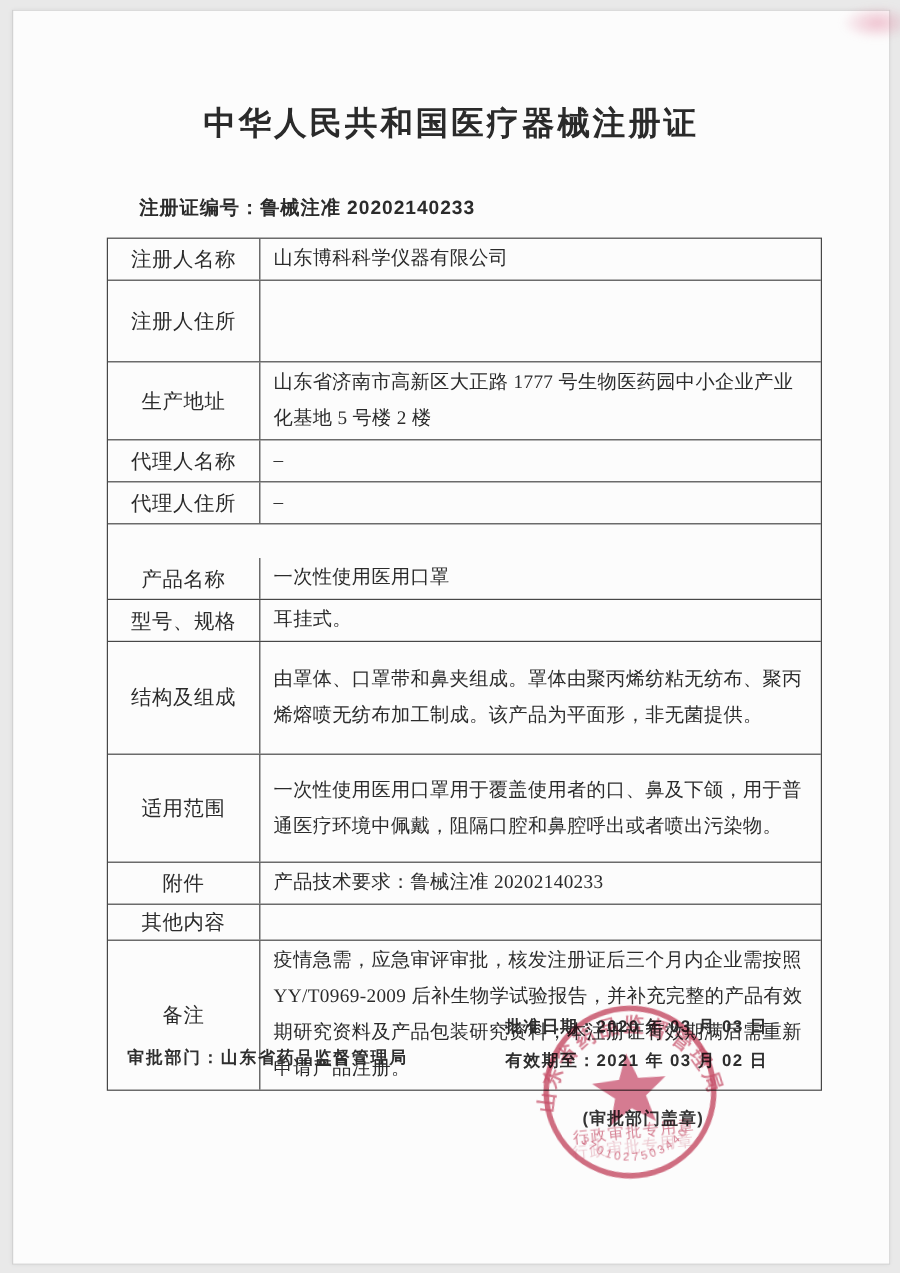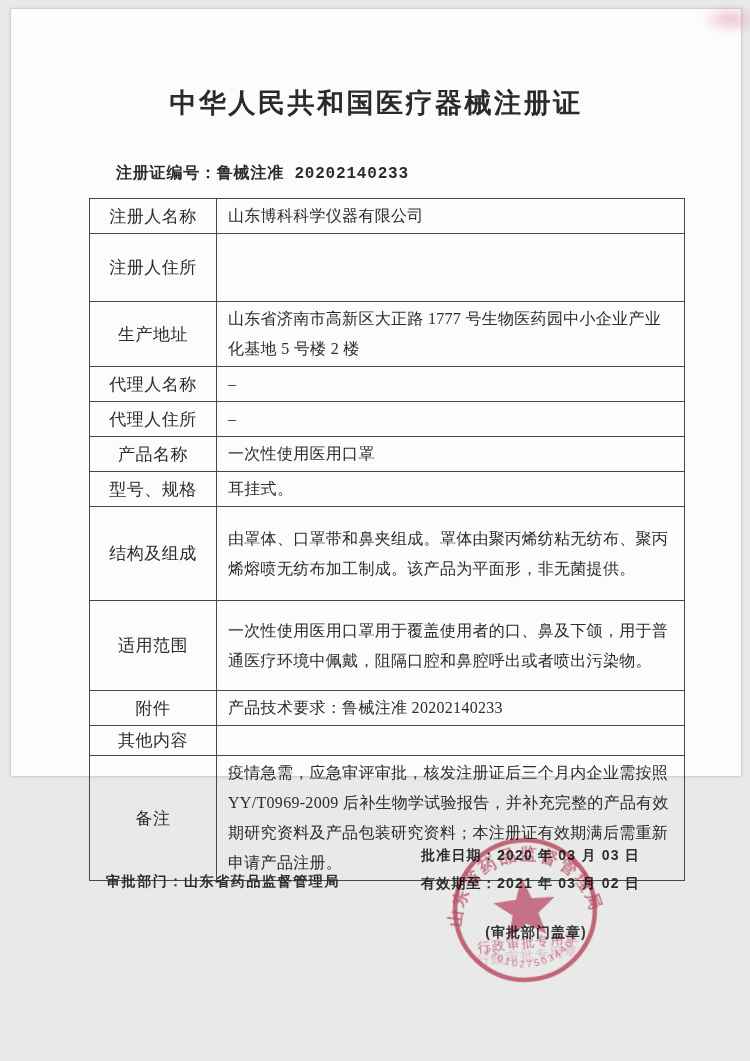--- a/index.html
+++ b/index.html
@@ -6,21 +6,21 @@
   html, body {
     width: 750px; height: 1061px;
     background: #e9e9e9;
     font-family: "Liberation Serif", "DejaVu Serif", serif;
     color: #262626;
     overflow: hidden;
   }
   .page {
     position: absolute;
     left: 10px; top: 8px;
-    width: 732px; height: 769px;
+    width: 732px; height: 1046px;
     background: #fcfcfc;
     border: 1px solid #d2d2d2;
     box-shadow: 0 0 4px rgba(0,0,0,0.08);
   }
   .smudge-top-right {
     position: absolute;
     left: 690px; top: -4px; width: 60px; height: 28px;
     background: radial-gradient(ellipse at center, rgba(222,120,150,0.45), rgba(222,120,150,0) 70%);
     filter: blur(3px);
     pointer-events: none;
@@ -30,21 +30,21 @@
     top: 76px; left: 0; width: 100%;
     text-align: center;
     font-size: 27px;
     font-weight: 700;
     letter-spacing: 2.5px;
     color: #2a2a2a;
   }
   .cert-no-line {
     position: absolute;
     top: 154px; left: 105px;
-    font-family: Liberation Mono, monospace;
+    font-family: Liberation Sans, sans-serif;
     font-size: 16px;
     font-weight: 700;
     letter-spacing: 0.8px;
     color: #2b2b2b;
   }
   .cert-table {
     position: absolute;
     left: 78px; top: 189px;
     width: 596px;
     border: 1.6px solid #474747;
@@ -76,21 +76,21 @@
     letter-spacing: 0.3px;
     color: #2b2b2b;
     padding: 2px 10px 2px 11px;
     word-break: break-all;
   }
   .trow:nth-child(1)  { min-height: 33px; }
   .trow:nth-child(2)  { min-height: 68px; }
   .trow:nth-child(3)  { min-height: 64px; }
   .trow:nth-child(4)  { min-height: 31px; }
   .trow:nth-child(5)  { min-height: 31px; }
-  .trow:nth-child(6)  { min-height: 32px; }
+  .trow:nth-child(6)  { min-height: 32px; margin-top: 28px; }
   .trow:nth-child(7)  { min-height: 32px; }
   .trow:nth-child(8)  { min-height: 94px; }
   .trow:nth-child(9)  { min-height: 90px; }
   .trow:nth-child(10) { min-height: 32px; }
   .trow:nth-child(11) { min-height: 30px; }
   .trow:nth-child(12) { min-height: 120px; }
   .footer-dept {
     position: absolute;
     left: 95px; top: 864px;
     font-family: "Liberation Sans", "DejaVu Sans", sans-serif;

